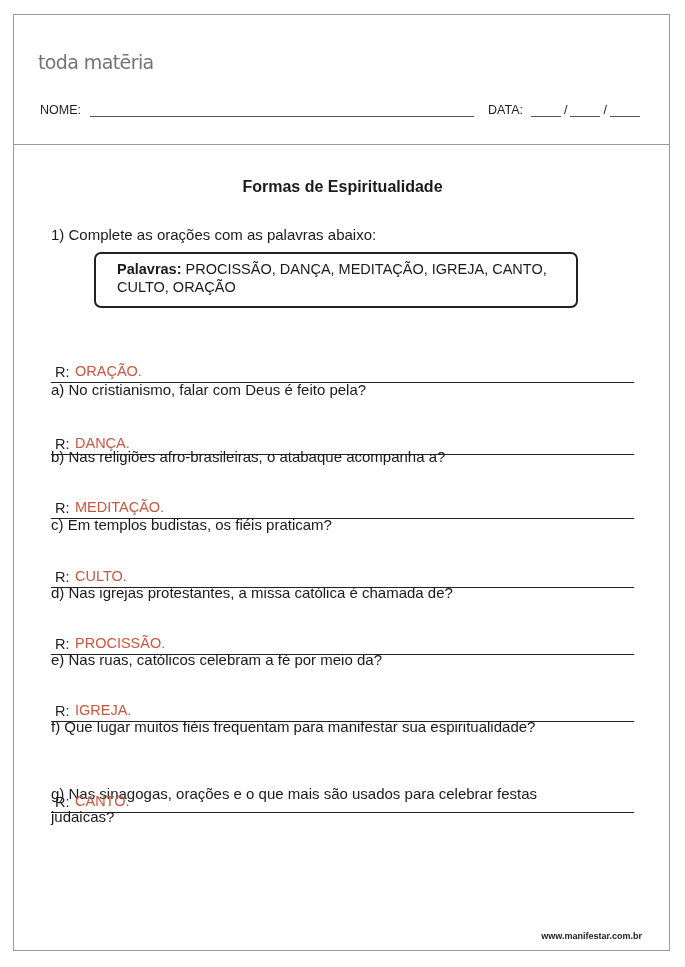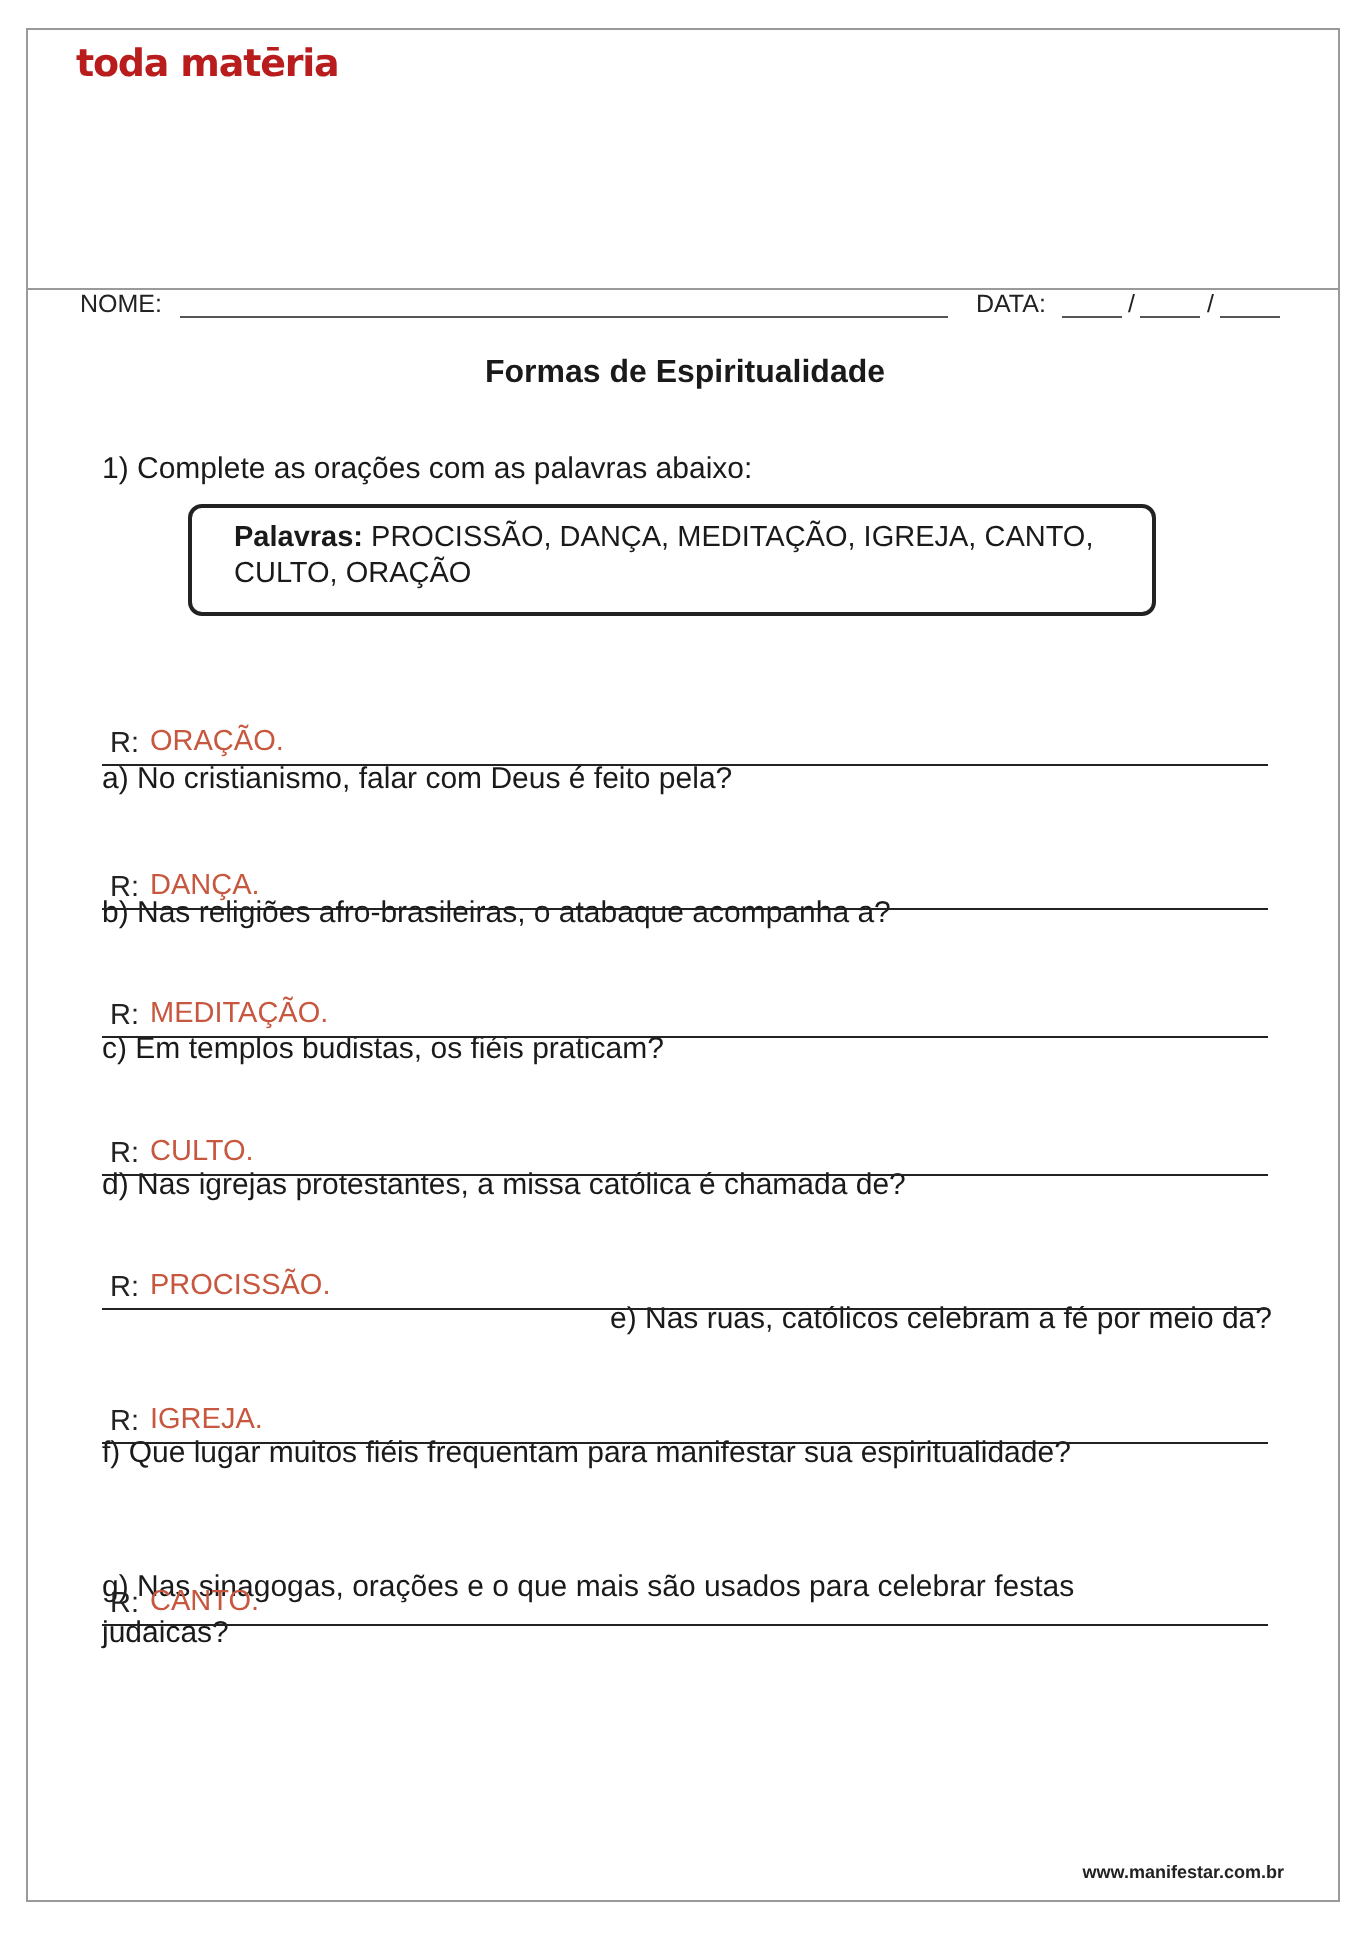--- a/index.html
+++ b/index.html
@@ -1,38 +1,38 @@
 <!DOCTYPE html>
 <html><head>
 <meta charset="utf-8">
 <style>
   html, body { margin:0; padding:0; background:#ffffff; }
   body { width:685px; height:967px; position:relative; font-family:"Liberation Sans", sans-serif; color:#1a1a1a; overflow:hidden; }
   .sheet { position:absolute; left:13px; top:14px; width:657px; height:937px; border:1.5px solid #9a9a9a; box-sizing:border-box; }
   .header { position:absolute; left:0; top:0; width:100%; height:129px; border-bottom:1.5px solid #9a9a9a; }
-  .logo { position:absolute; left:24px; top:6px; font-family:"DejaVu Sans", sans-serif; font-size:19px; font-weight:700; letter-spacing:-0.6px; color:#b91c1c; }
+  .logo { position:absolute; left:24px; top:36px; font-family:"DejaVu Sans", sans-serif; font-size:19px; font-weight:400; letter-spacing:-0.6px; color:#737373; }
   .field-row { position:absolute; left:26px; font-size:12.5px; color:#222; display:flex; align-items:flex-end; }
   .line { border-bottom:1px solid #555; height:12px; display:inline-block; }
   .title { position:absolute; left:0; width:100%; top:178px; text-align:center; font-size:16px; font-weight:bold; color:#1a1a1a; }
   .instr { position:absolute; left:51px; top:226px; font-size:15px; }
   .wordbox { position:absolute; left:94px; top:252px; width:484px; height:56px; border:2px solid #222; border-radius:7px; box-sizing:border-box; padding:6px 12px 0 21px; font-size:14.5px; line-height:18px; }
   .wordbox b { font-weight:bold; }
   .q { position:absolute; left:51px; width:585px; font-size:15px; line-height:23px;margin-top:47px; }
   .ans { position:absolute; left:51px; width:583px; height:22px; border-bottom:1.6px solid #222; font-size:14.5px; }
   .ans .r { position:absolute; left:4px; bottom:2px; color:#222; }
   .ans .a { position:absolute; left:24px; bottom:3px; color:#c8573f; }
   .footer { position:absolute; right:43px; top:931px; font-size:9px; font-weight:bold; color:#222; }
 </style>
 </head>
 <body>
 
 <div class="sheet">
   <div class="header">
     <div class="logo">toda matēria</div>
-    <div class="field-row" style="top:88px;margin-top:42px;">
+    <div class="field-row" style="top:88px;">
       <span>NOME:</span>
       <span class="line" style="width:384px;margin-left:9px;"></span>
       <span style="margin-left:14px;">DATA:</span>
       <span class="line" style="width:30px;margin-left:8px;"></span>
       <span style="margin:0 3px;">/</span>
       <span class="line" style="width:30px;"></span>
       <span style="margin:0 3px;">/</span>
       <span class="line" style="width:30px;"></span>
     </div>
   </div>
@@ -64,21 +64,21 @@
   <span class="r">R:</span>
   <span class="a">MEDITAÇÃO.</span>
 </div>
 
 <div class="q" style="top:534px;">d) Nas igrejas protestantes, a missa católica é chamada de?</div>
 <div class="ans" style="top:565px;">
   <span class="r">R:</span>
   <span class="a">CULTO.</span>
 </div>
 
-<div class="q" style="top:601px;text-align:right;">e) Nas ruas, católicos celebram a fé por meio da?</div>
+<div class="q" style="top:601px;">e) Nas ruas, católicos celebram a fé por meio da?</div>
 <div class="ans" style="top:632px;">
   <span class="r">R:</span>
   <span class="a">PROCISSÃO.</span>
 </div>
 
 <div class="q" style="top:668px;">f) Que lugar muitos fiéis frequentam para manifestar sua espiritualidade?</div>
 <div class="ans" style="top:699px;">
   <span class="r">R:</span>
   <span class="a">IGREJA.</span>
 </div>

